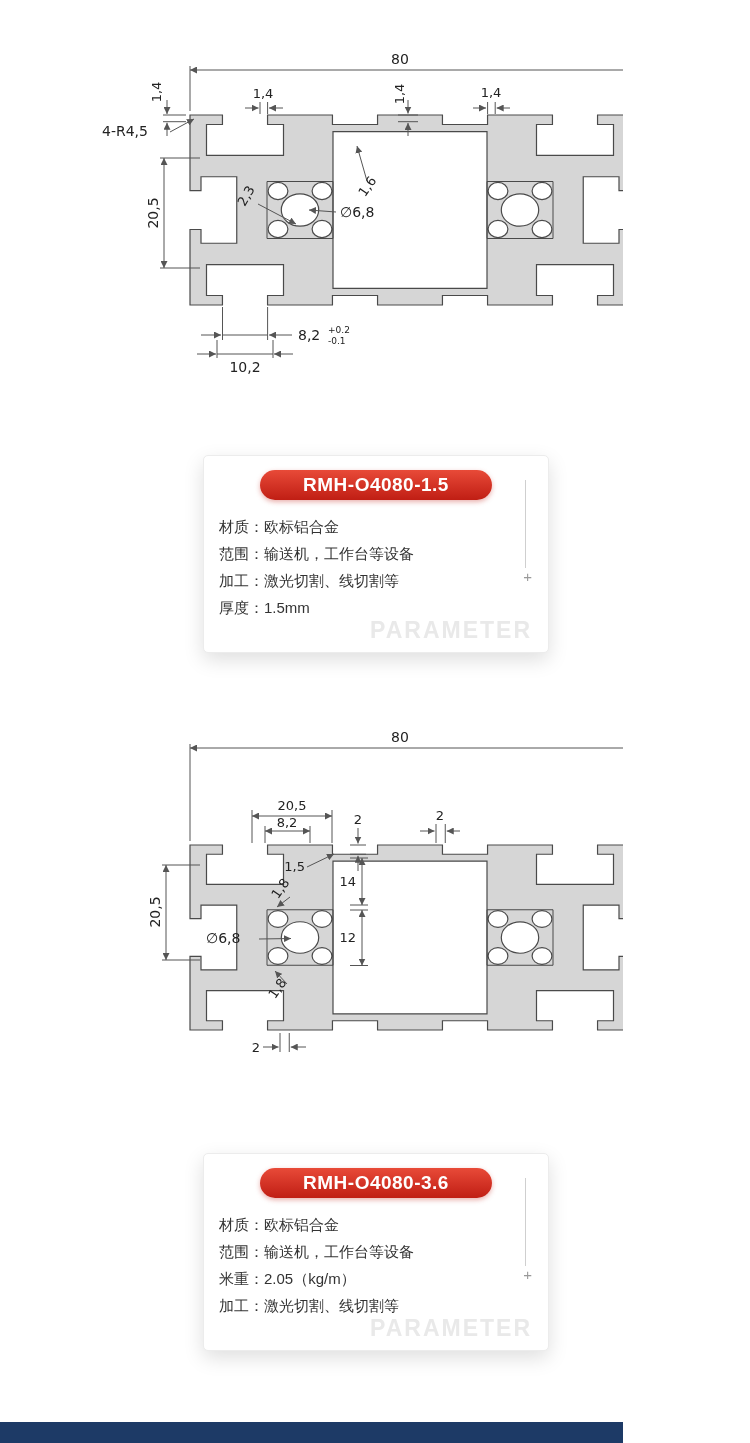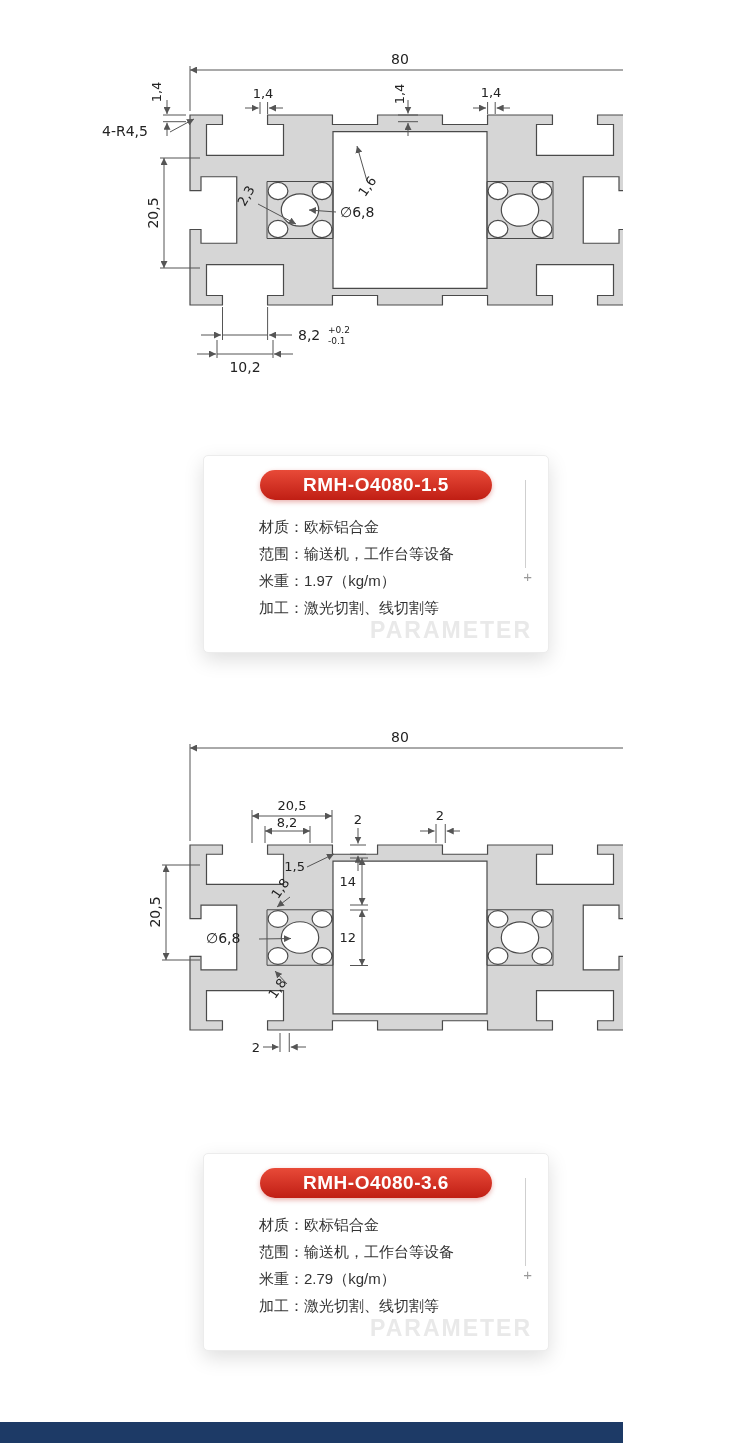--- a/index.html
+++ b/index.html
@@ -10,21 +10,21 @@
   .drawing text.small{font-size:13px;}
   .drawing text.tol{font-size:9px;}
   .dim line{stroke:#555;stroke-width:1;}
   .prof{fill:#d6d6d6;stroke:#4a4a4a;stroke-width:1.2;fill-rule:evenodd;}
   .prof-line{fill:none;stroke:#4a4a4a;stroke-width:1;}
   .card{position:absolute;left:203px;width:344px;height:196px;background:#fff;border:1px solid #ececec;border-radius:5px;box-shadow:0 7px 20px rgba(0,0,0,.13);}
   .card-banner{position:absolute;top:14px;left:56px;right:56px;height:30px;border-radius:15px;
     background:linear-gradient(180deg,#e84a38,#c01e14);color:#fff;font-size:19px;font-weight:bold;
     display:flex;align-items:center;justify-content:center;letter-spacing:.5px;
     box-shadow:0 2px 5px rgba(192,30,20,.35);}
-  .card-rows{position:absolute;top:57px;left:15px;right:15px;margin-left:40px;}
+  .card-rows{position:absolute;top:57px;left:15px;right:15px;}
   .row{font-size:15px;color:#333;line-height:27px;white-space:nowrap;}
   .row-label{color:#333;}
   .row-value{color:#333;}
   .watermark{position:absolute;right:16px;bottom:8px;font-size:23px;font-weight:bold;color:#e9e9e9;letter-spacing:2px;}
   .card-line{position:absolute;right:22px;top:24px;height:88px;width:1px;background:#cfcfcf;}
   .card-plus{position:absolute;right:16px;top:112px;color:#999;font-size:15px;}
   .footer{position:absolute;left:0;top:1422px;width:750px;height:21px;background:#1d3a66;}
 </style>
 </head>
 <body>
@@ -132,22 +132,22 @@
       <text x="328" y="304" text-anchor="start" class="tol">-0.1</text>
       <text x="245" y="332" text-anchor="middle">10,2</text>
     </g>
   </svg>
 
   <div class="card" style="top:455px">
     <div class="card-banner">RMH-O4080-1.5</div>
     <div class="card-rows">
       <div class="row"><span class="row-label">材质：</span><span class="row-value">欧标铝合金</span></div>
       <div class="row"><span class="row-label">范围：</span><span class="row-value">输送机，工作台等设备</span></div>
-      <div class="row"><span class="row-label">米重：</span><span class="row-value">1.97（kg/m）</span></div>
       <div class="row"><span class="row-label">加工：</span><span class="row-value">激光切割、线切割等</span></div>
+      <div class="row"><span class="row-label">厚度：</span><span class="row-value">1.5mm</span></div>
     </div>
     <div class="watermark">PARAMETER</div>
     <div class="card-line"></div>
     <div class="card-plus">+</div>
   </div>
 
   <svg class="drawing" style="top:700px" width="750" height="380" viewBox="0 0 750 380">
     <defs>
       <marker id="ar2" viewBox="0 0 10 10" refX="10" refY="5" markerWidth="7" markerHeight="7" orient="auto-start-reverse">
           <path d="M0,0 L10,5 L0,10 z" fill="#555"></path>
@@ -246,21 +246,21 @@
       <text x="281" y="291" text-anchor="middle" transform="rotate(-55,281,291)" class="small">1,8</text>
       <text x="256" y="352" text-anchor="middle" class="small">2</text>
     </g>
   </svg>
 
   <div class="card" style="top:1153px">
     <div class="card-banner">RMH-O4080-3.6</div>
     <div class="card-rows">
       <div class="row"><span class="row-label">材质：</span><span class="row-value">欧标铝合金</span></div>
       <div class="row"><span class="row-label">范围：</span><span class="row-value">输送机，工作台等设备</span></div>
-      <div class="row"><span class="row-label">米重：</span><span class="row-value">2.79（kg/m）</span></div>
+      <div class="row"><span class="row-label">米重：</span><span class="row-value">2.05（kg/m）</span></div>
       <div class="row"><span class="row-label">加工：</span><span class="row-value">激光切割、线切割等</span></div>
     </div>
     <div class="watermark">PARAMETER</div>
     <div class="card-line"></div>
     <div class="card-plus">+</div>
   </div>
 
   <div class="footer"></div>
 </div>
 

